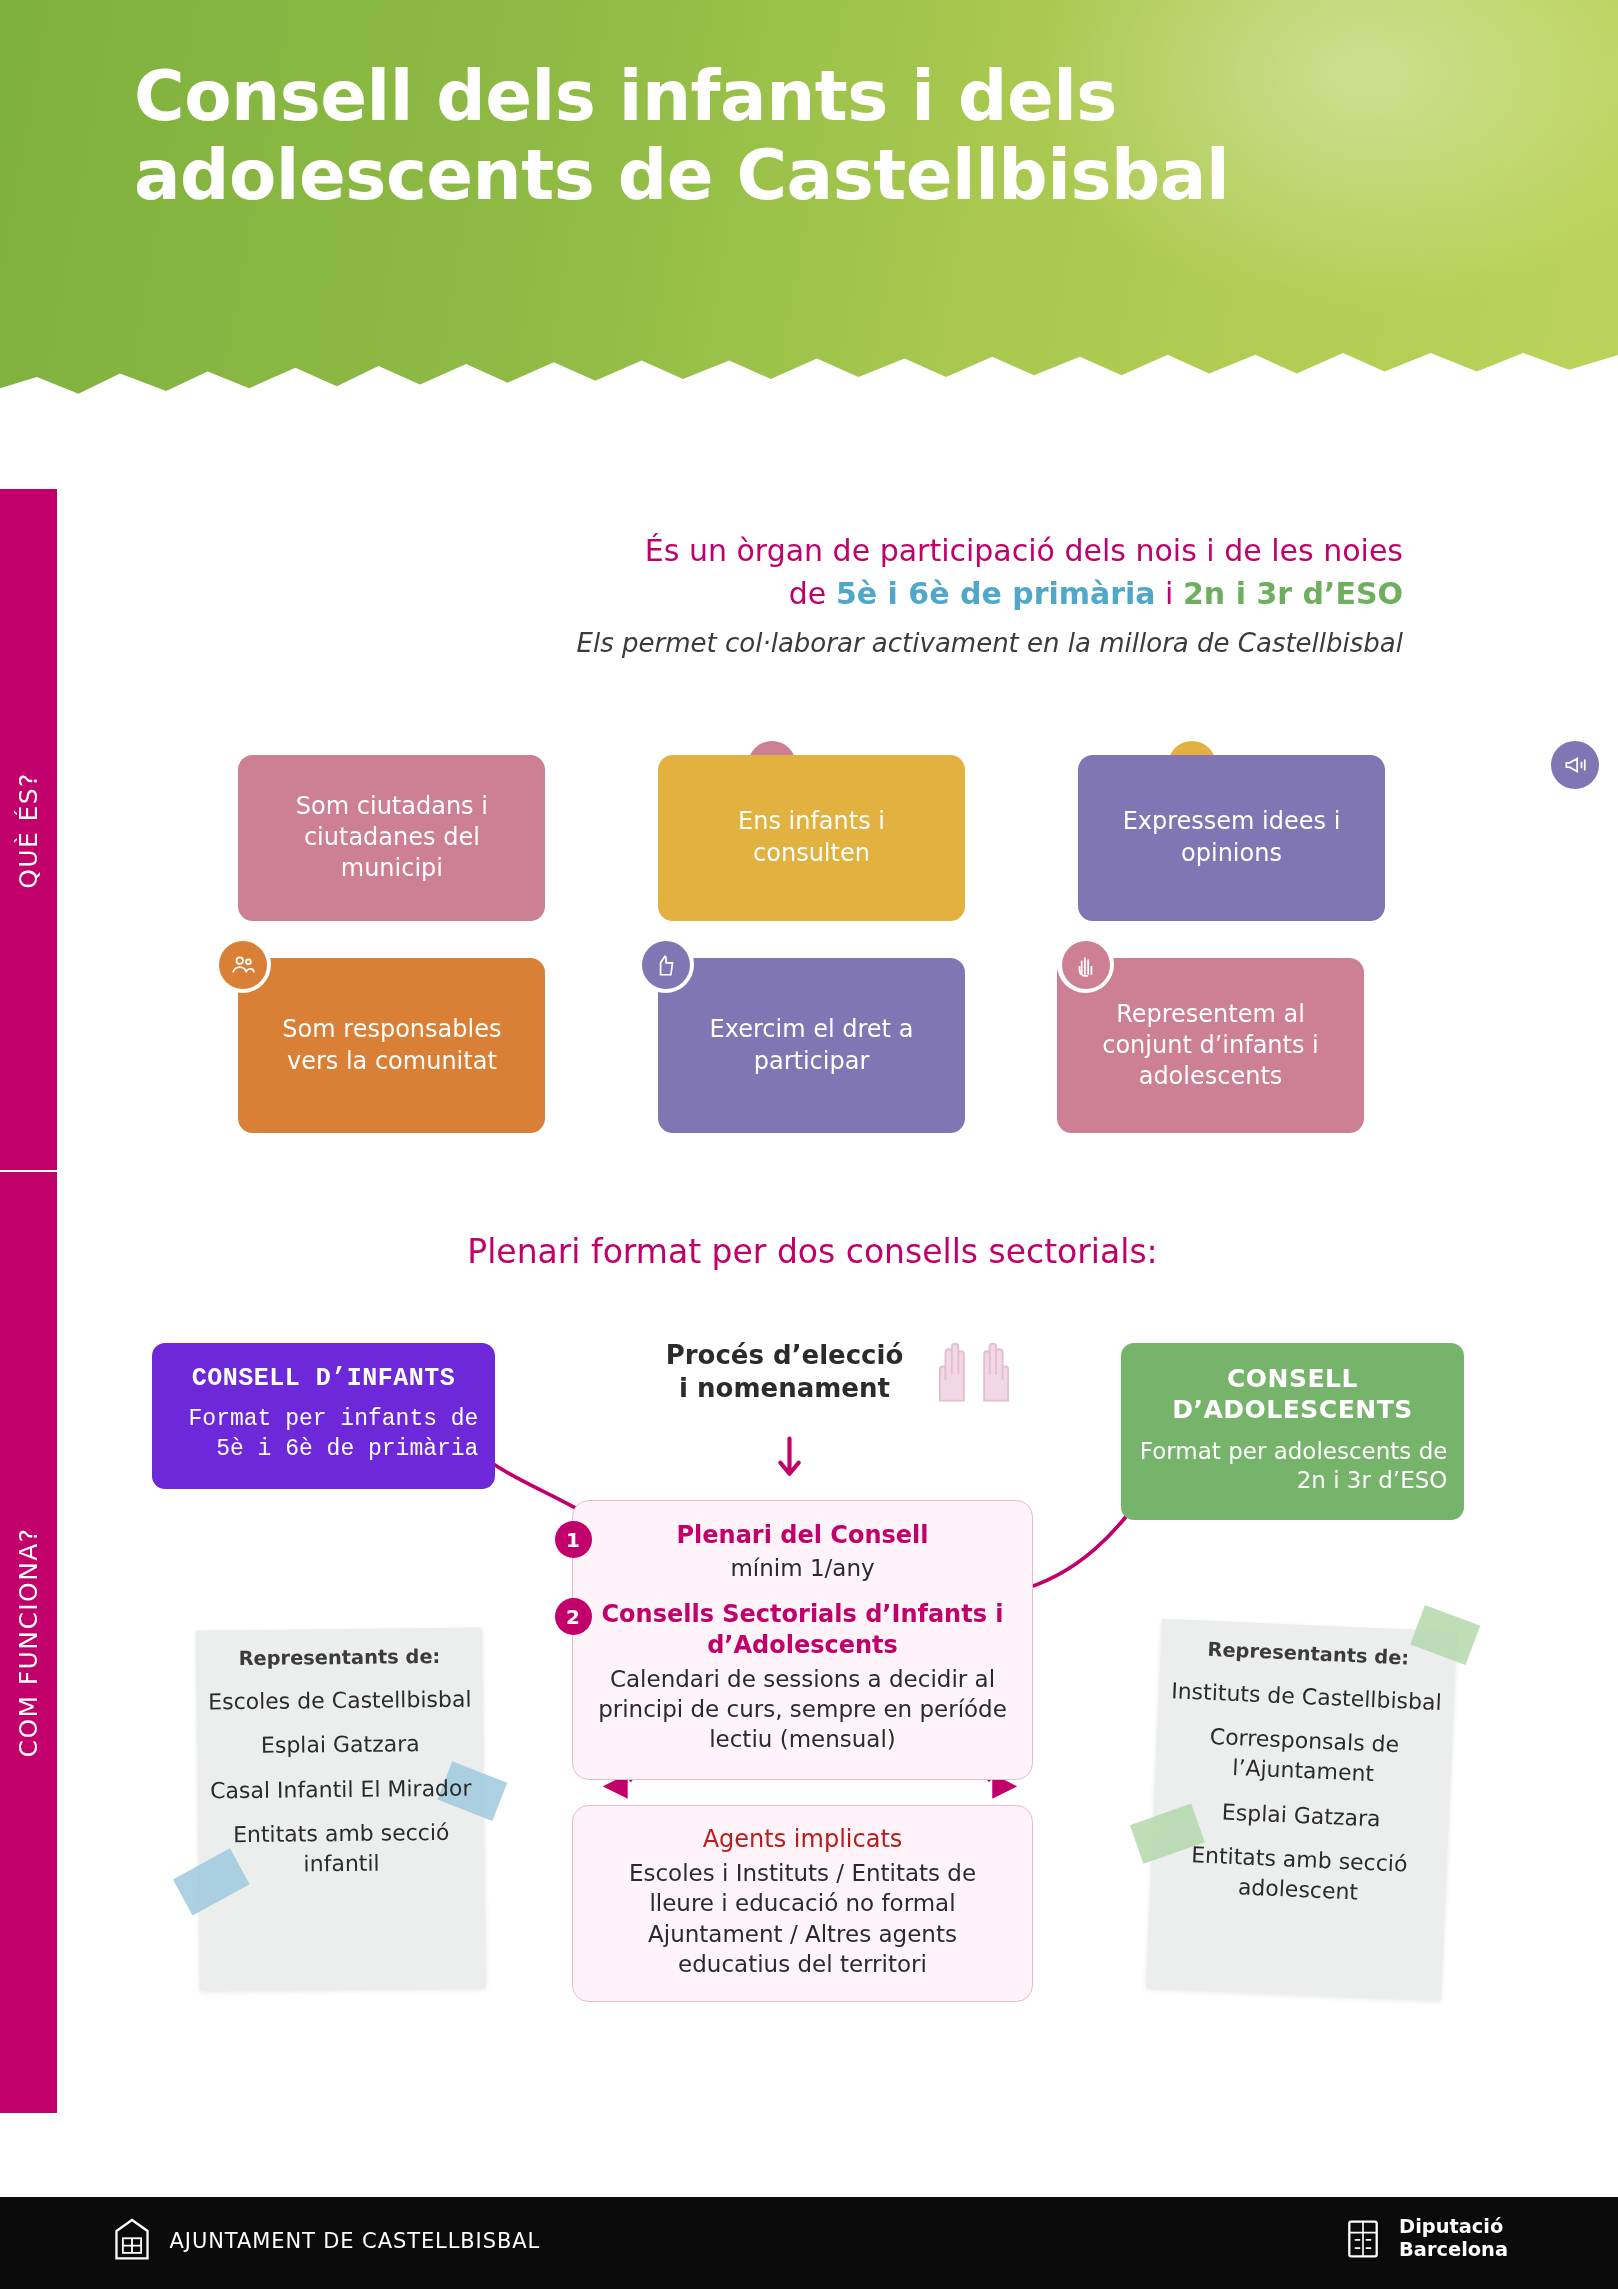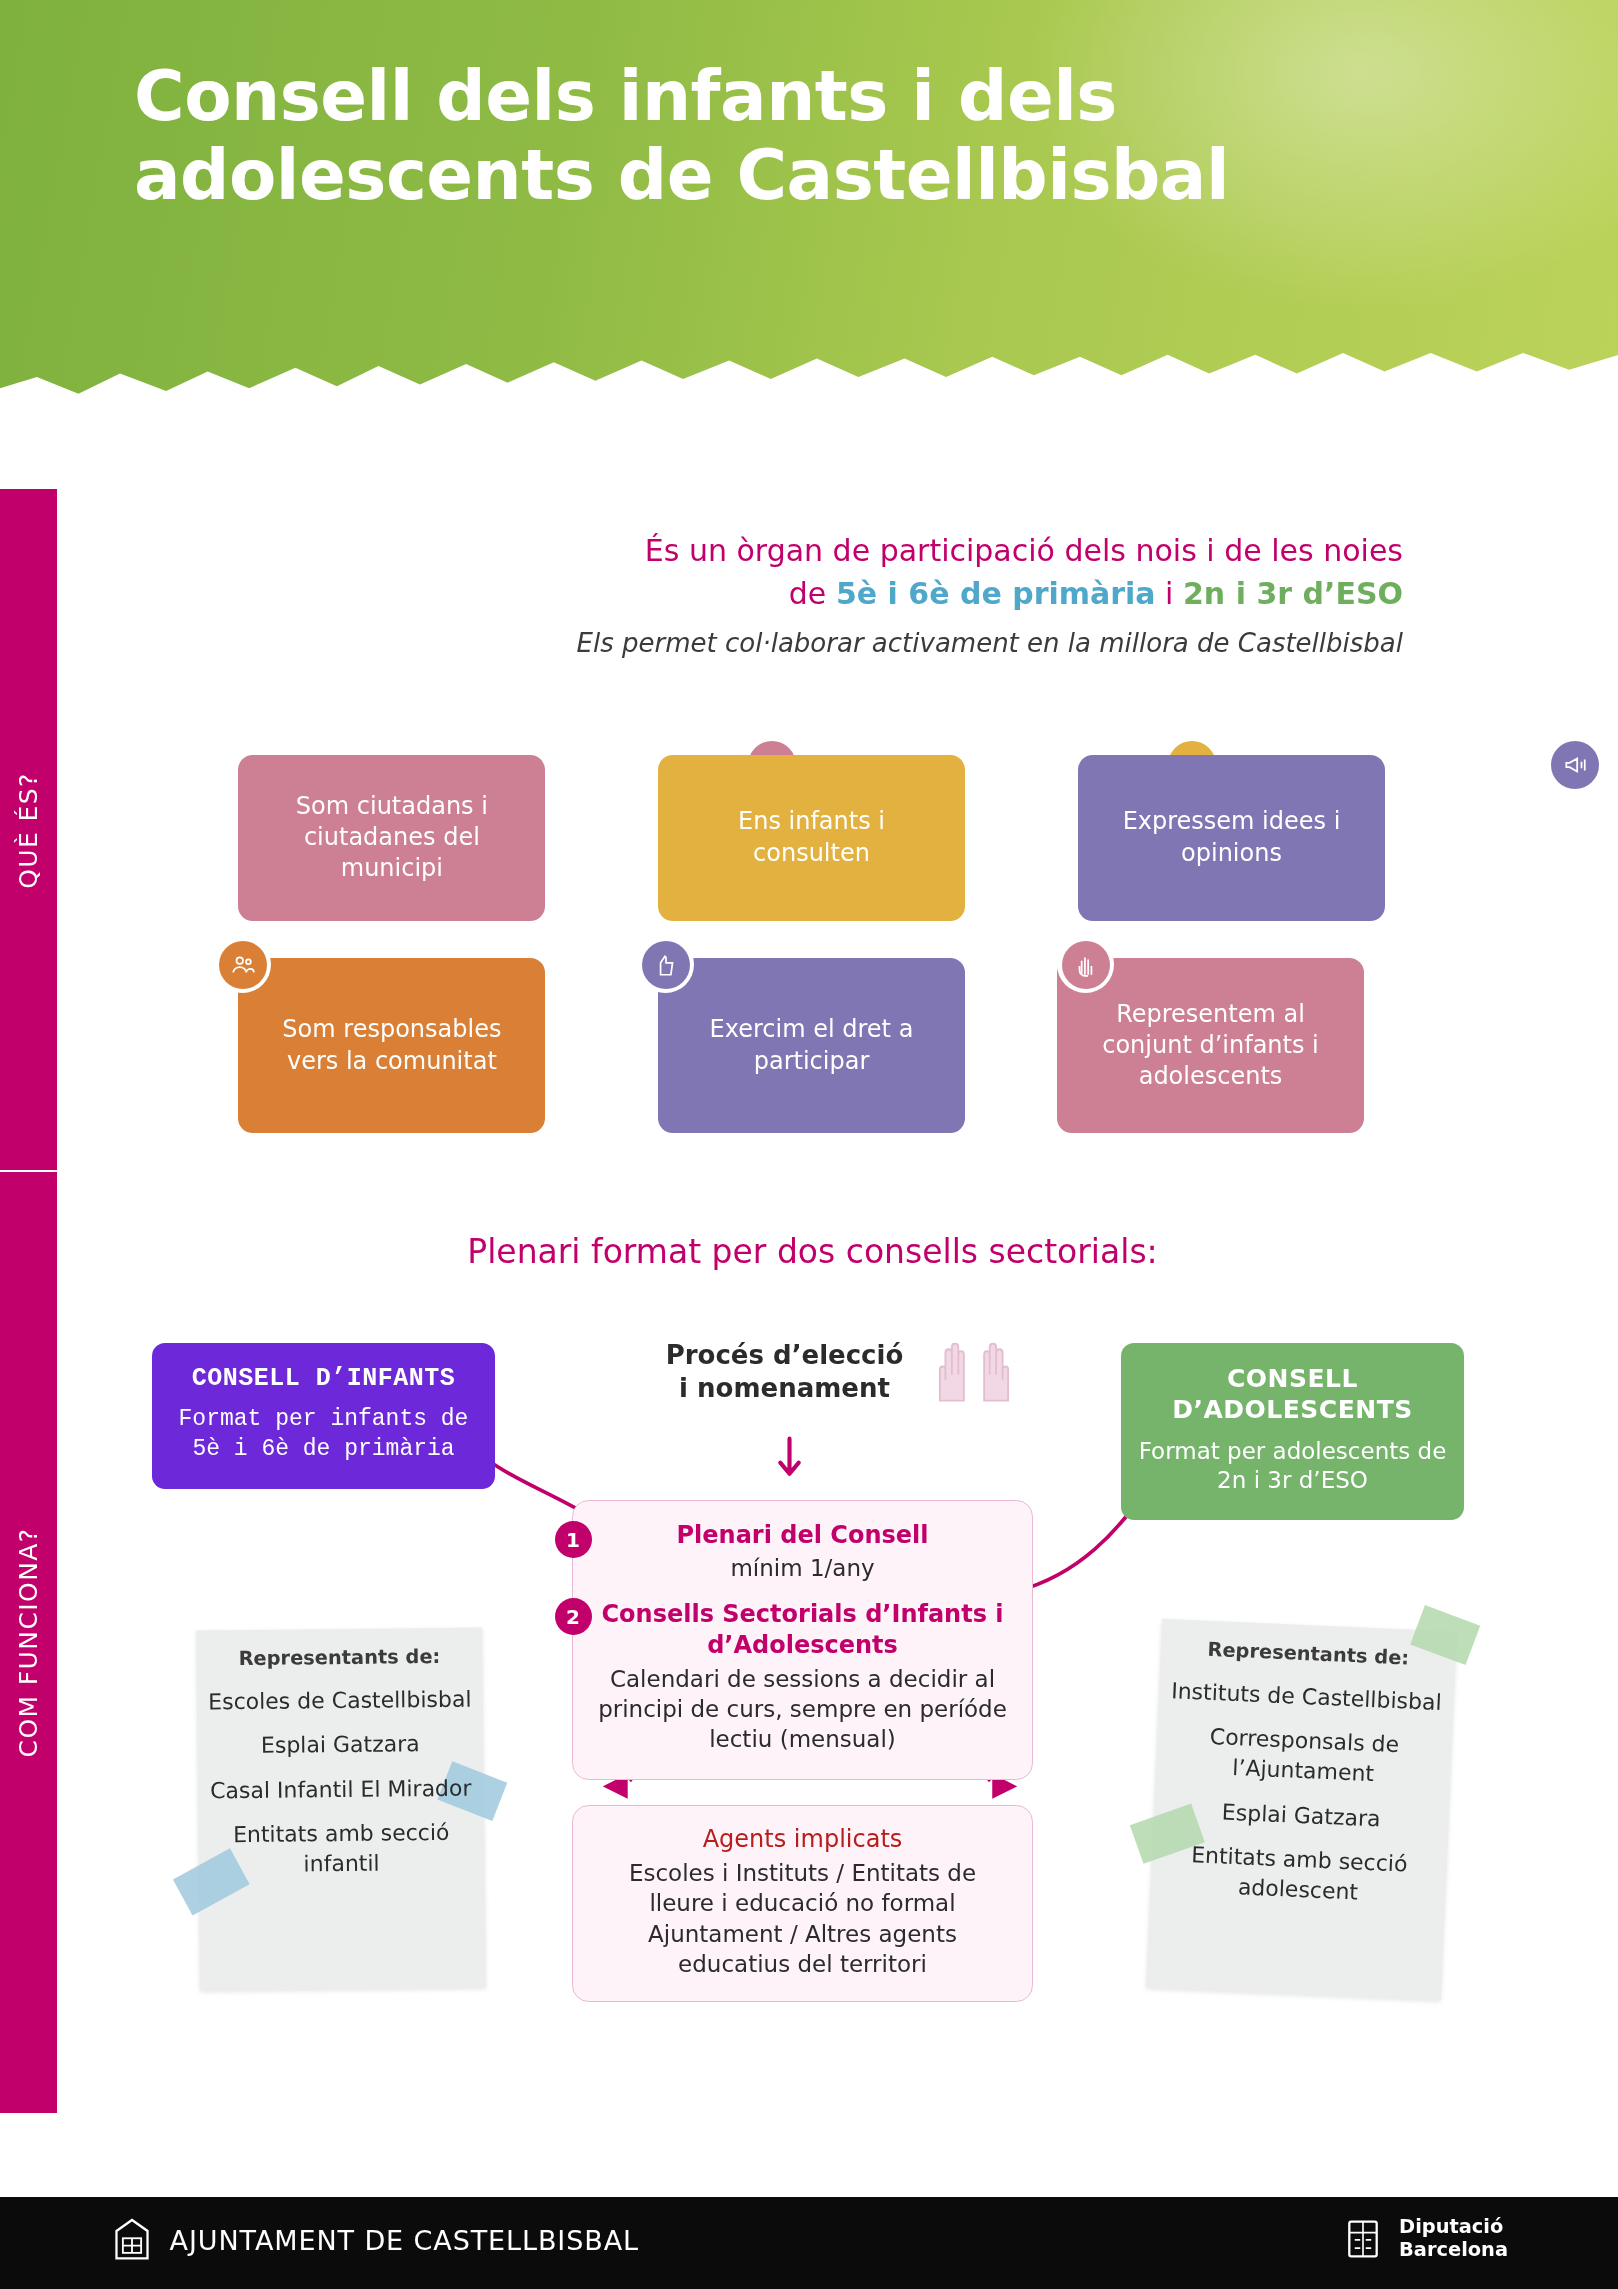--- a/index.html
+++ b/index.html
@@ -84,21 +84,21 @@
     color:#c2006b;font-size:33px;
   }
 
   
   .flow{position:absolute;left:0;top:1320px;width:1619px;height:748px;}
   .council-box{
     position:absolute;width:343px;border-radius:13px;color:#ffffff;
     text-align:center;padding:20px 16.6px 24px;box-sizing:border-box;
   }
   .council-box .t{font-weight:bold;font-size:25px;line-height:1.25;letter-spacing:0.5px;}
-  .council-box .s{font-size:23px;line-height:1.3;margin-top:11px;}
+  .council-box .s{font-size:23px;line-height:1.3;margin-top:11px;text-align:right;}
   #box-infants{left:152px;top:23px;background:#6d28d9;font-family:Liberation Mono, monospace;}
   #box-adolescents{left:1121px;top:23px;background:#76b46c;}
 
   .proces{
     position:absolute;left:637px;top:18.5px;width:295px;text-align:center;
     color:#2b2b2b;font-weight:bold;font-size:26px;line-height:1.3;
   }
   .hands{position:absolute;left:923px;top:4.6px;width:102px;height:83px;}
   .arrow-down{position:absolute;left:771px;top:115px;}
 
@@ -141,21 +141,21 @@
   .note .lines div{margin-bottom:14.8px;}
   .tape{position:absolute;opacity:0.85;}
 
   
   .footer{
     position:absolute;left:0;top:2197px;width:1619px;height:92px;background:#0b0b0b;
     color:#ffffff;
   }
   .footer .left{position:absolute;left:111px;top:18.5px;display:flex;align-items:center;gap:16.6px;}
   .footer .right{position:absolute;right:111px;top:16.6px;display:flex;align-items:center;gap:14.8px;}
-  .footer .name{font-size:27px;letter-spacing:0.9px;}
+  .footer .name{font-size:21px;letter-spacing:0.9px;}
   .footer .dip{font-size:19.4px;line-height:1.15;font-weight:bold;}
   .crest{width:42px;height:50px;}
 </style>
 </head>
 <body>
 
 <div class="page">
 
   <div class="header">
     <div class="glow"></div>

